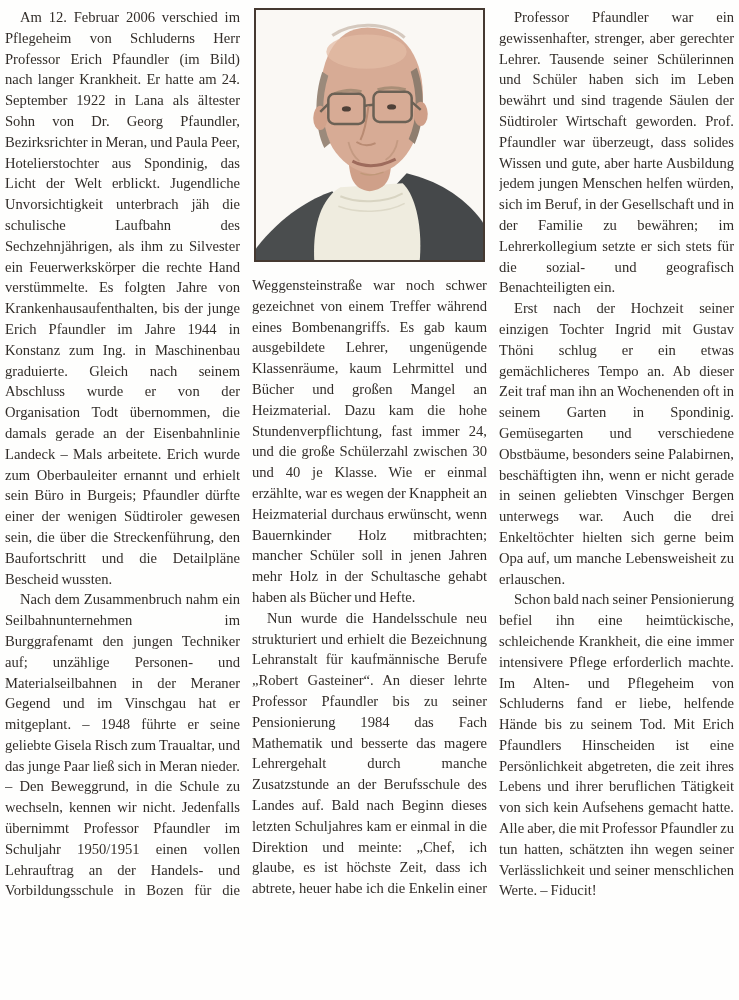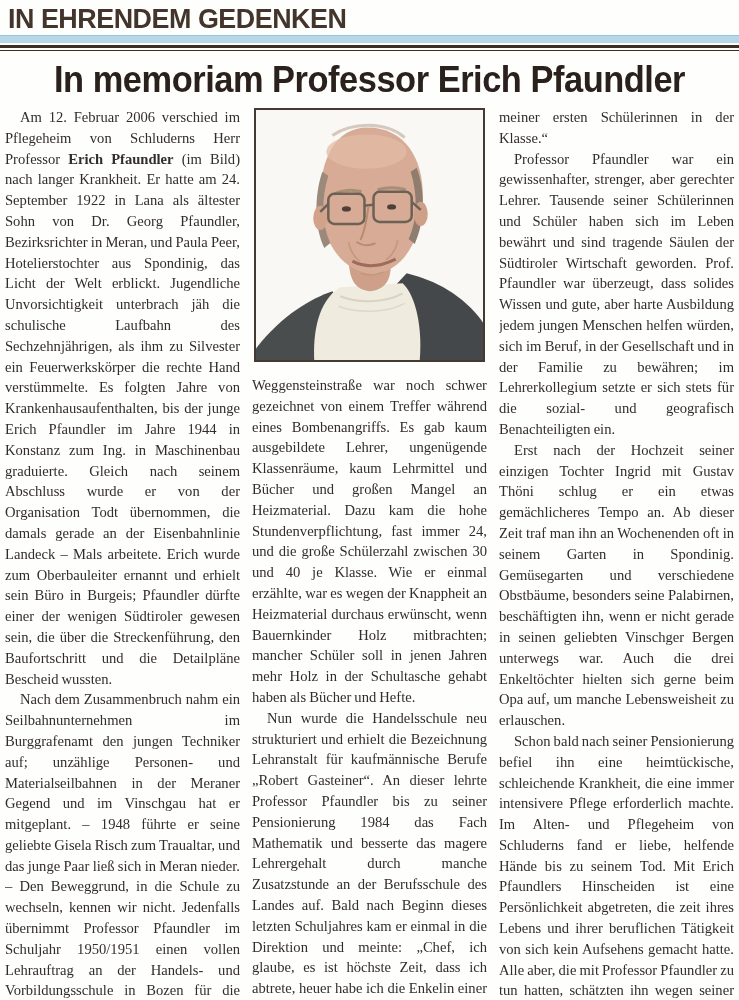--- a/index.html
+++ b/index.html
@@ -56,43 +56,36 @@
     font-size:14.6px;
     line-height:20.8px;
     word-spacing:-0.6px;
     hyphens:auto;
     -webkit-hyphens:auto;
     overflow:hidden;
   }
   .para{margin:0;}
   .para.indent{text-indent:15px;}
   .para.force-last{text-align-last:justify;font-family:Liberation Serif, serif;}
-  .para b{font-weight:700;}
+  .para b{font-weight:400;}
   
   .photo-frame{
     margin:1px 2px 13px 2px;
     border:2px solid #453931;
     background:#faf8f4;
     height:250px;
     overflow:hidden;
   }
   .photo-frame svg{display:block;width:100%;height:100%;}
 </style>
 </head>
 <body>
 
 <div class="page">
 
-  <header>
-    <div class="kicker">IN EHRENDEM GEDENKEN</div>
-    <div class="accent-bar"></div>
-    <div class="rule-thick"></div>
-    <div class="rule-thin"></div>
-    <h1 class="headline">In memoriam Professor Erich Pfaundler</h1>
-  </header>
 
   <div class="columns">
 
     <div class="col">
       <p class="para indent"><span>Am 12. Februar 2006 verschied im Pflegeheim von Schluderns Herr Professor </span><b>Erich Pfaundler</b><span> (im Bild) nach langer Krankheit. Er hatte am 24. September 1922 in Lana als ältester Sohn von Dr. Georg Pfaundler, Bezirksrichter in Meran, und Paula Peer, Hotelierstochter aus Spondinig, das Licht der Welt erblickt. Jugendliche Unvorsichtigkeit unterbrach jäh die schulische Laufbahn des Sechzehnjährigen, als ihm zu Silvester ein Feuerwerkskörper die rechte Hand verstümmelte. Es folgten Jahre von Krankenhausaufenthalten, bis der junge Erich Pfaundler im Jahre 1944 in Konstanz zum Ing. in Maschinenbau graduierte. Gleich nach seinem Abschluss wurde er von der Organisation Todt übernommen, die damals gerade an der Eisenbahnlinie Landeck – Mals arbeitete. Erich wurde zum Oberbauleiter ernannt und erhielt sein Büro in Burgeis; Pfaundler dürfte einer der wenigen Südtiroler gewesen sein, die über die Streckenführung, den Baufortschritt und die Detailpläne Bescheid wussten.</span></p>
       <p class="para indent">Nach dem Zusammenbruch nahm ein Seilbahnunternehmen im Burggrafenamt den jungen Techniker auf; unzählige Personen- und Materialseilbahnen in der Meraner Gegend und im Vinschgau hat er mitgeplant. – 1948 führte er seine geliebte Gisela Risch zum Traualtar, und das junge Paar ließ sich in Meran nieder. – Den Beweggrund, in die Schule zu wechseln, kennen wir nicht. Jedenfalls übernimmt Professor Pfaundler im Schuljahr 1950/1951 einen vollen Lehrauftrag an der Handels- und Vorbildungsschule in Bozen für die Fächer Mathematik, kaufmännisch Rechnen, Physik und Warenkunde.</p>
 
     </div>
 
     <div class="col">
@@ -136,21 +129,20 @@
 
           <path d="M96 151 Q 115 161 139 149" stroke="#9e6b5c" stroke-width="3" fill="none"></path>
           <path d="M104 163 Q 114 167 127 162" stroke="#c09879" stroke-width="1.5" fill="none"></path>
         </svg>
       </figure>
       <p class="para">Weggensteinstraße war noch schwer gezeichnet von einem Treffer während eines Bombenangriffs. Es gab kaum ausgebildete Lehrer, ungenügende Klassenräume, kaum Lehrmittel und Bücher und großen Mangel an Heizmaterial. Dazu kam die hohe Stundenverpflichtung, fast immer 24, und die große Schülerzahl zwischen 30 und 40 je Klasse. Wie er einmal erzählte, war es wegen der Knappheit an Heizmaterial durchaus erwünscht, wenn Bauernkinder Holz mitbrachten; mancher Schüler soll in jenen Jahren mehr Holz in der Schultasche gehabt haben als Bücher und Hefte.</p>
       <p class="para indent force-last">Nun wurde die Handelsschule neu strukturiert und erhielt die Bezeichnung Lehranstalt für kaufmännische Berufe „Robert Gasteiner“. An dieser lehrte Professor Pfaundler bis zu seiner Pensionierung 1984 das Fach Mathematik und besserte das magere Lehrergehalt durch manche Zusatzstunde an der Berufsschule des Landes auf. Bald nach Beginn dieses letzten Schuljahres kam er einmal in die Direktion und meinte: „Chef, ich glaube, es ist höchste Zeit, dass ich abtrete, heuer habe ich die Enkelin einer</p>
     </div>
 
     <div class="col">
-      <p class="para">meiner ersten Schülerinnen in der Klasse.“</p>
       <p class="para indent">Professor Pfaundler war ein gewissenhafter, strenger, aber gerechter Lehrer. Tausende seiner Schülerinnen und Schüler haben sich im Leben bewährt und sind tragende Säulen der Südtiroler Wirtschaft geworden. Prof. Pfaundler war überzeugt, dass solides Wissen und gute, aber harte Ausbildung jedem jungen Menschen helfen würden, sich im Beruf, in der Gesellschaft und in der Familie zu bewähren; im Lehrerkollegium setzte er sich stets für die sozial- und geografisch Benachteiligten ein.</p>
       <p class="para indent">Erst nach der Hochzeit seiner einzigen Tochter Ingrid mit Gustav Thöni schlug er ein etwas gemächlicheres Tempo an. Ab dieser Zeit traf man ihn an Wochenenden oft in seinem Garten in Spondinig. Gemüsegarten und verschiedene Obstbäume, besonders seine Palabirnen, beschäftigten ihn, wenn er nicht gerade in seinen geliebten Vinschger Bergen unterwegs war. Auch die drei Enkeltöchter hielten sich gerne beim Opa auf, um manche Lebensweisheit zu erlauschen.</p>
       <p class="para indent">Schon bald nach seiner Pensionierung befiel ihn eine heimtückische, schleichende Krankheit, die eine immer intensivere Pflege erforderlich machte. Im Alten- und Pflegeheim von Schluderns fand er liebe, helfende Hände bis zu seinem Tod. Mit Erich Pfaundlers Hinscheiden ist eine Persönlichkeit abgetreten, die zeit ihres Lebens und ihrer beruflichen Tätigkeit von sich kein Aufsehens gemacht hatte. Alle aber, die mit Professor Pfaundler zu tun hatten, schätzten ihn wegen seiner Verlässlichkeit und seiner menschlichen Werte. – Fiducit!</p>
 
     </div>
 
   </div>
 </div>
 
 </body></html>

